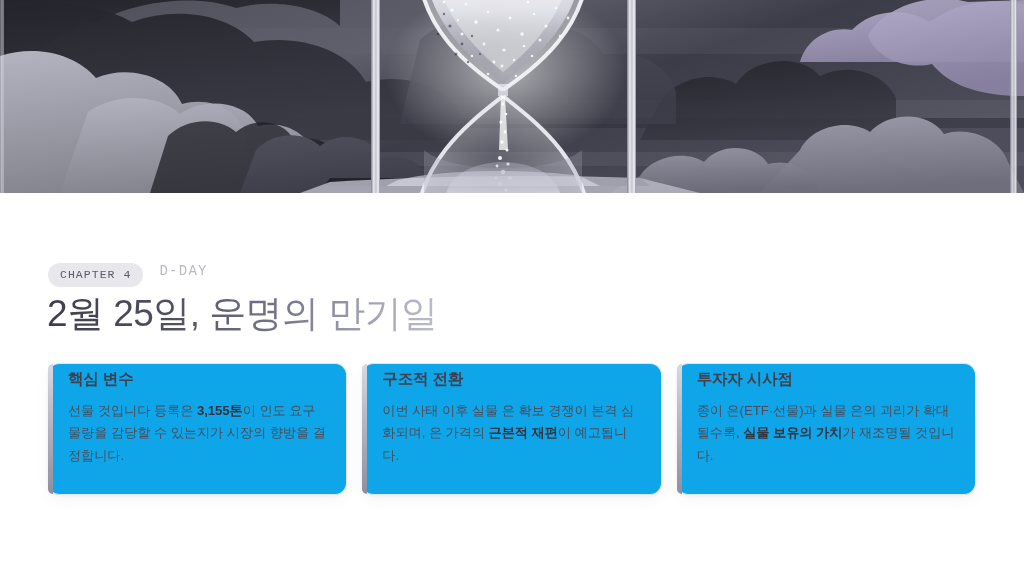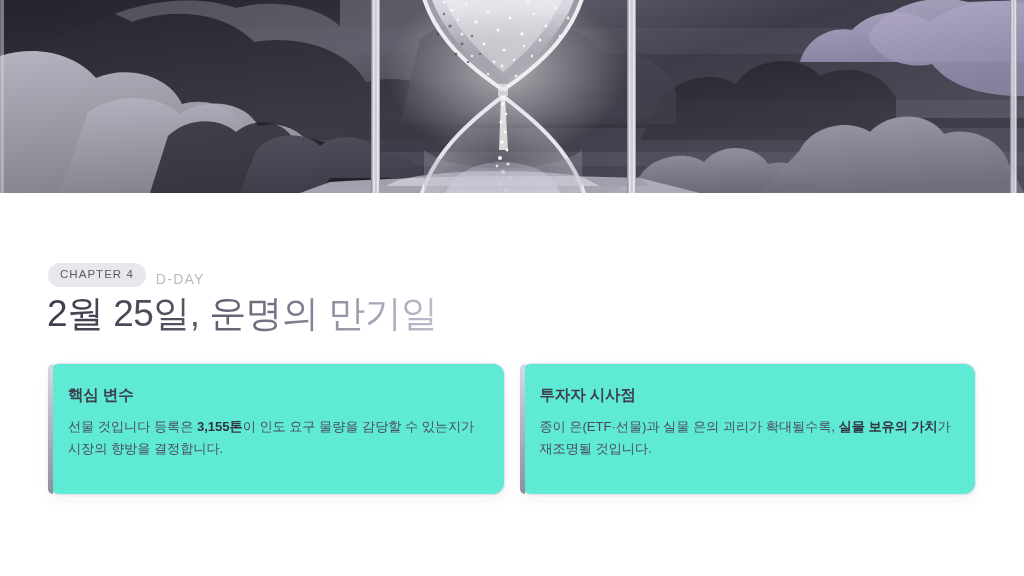--- a/index.html
+++ b/index.html
@@ -27,22 +27,23 @@
     height:383px;
     background:#ffffff;
     padding:0 48px;
   }
 
   .meta-row{
     position:absolute;
     left:48px;
     top:70px;
     display:flex;
-    align-items:flex-end;
-    gap:10px;
+    align-items:flex-start;
+    gap:16px;
+    font-family:Liberation Mono, monospace;
   }
   .chapter-badge{
     display:inline-block;
     background:#e7e7ec;
     color:#5b5b6a;
     font-size:11.5px;
     letter-spacing:0.09em;
     font-weight:400;
     padding:6px 12px 6px 12px;
     border-radius:13px;
@@ -77,25 +78,25 @@
     position:absolute;
     left:48px;
     top:170px;
     width:928px;
     display:flex;
     gap:15px;
   }
   .card{
     position:relative;
     flex:1 1 0;
-    background:#5eead4;
+    background:#0ea5e9;
     border:1px solid #e4e4ec;
     border-left:none;
     border-radius:12px;
-    padding:22px 20px 20px 20px;
+    padding:6px 20px 20px 20px;
     box-shadow:0 1px 3px rgba(70,70,95,0.07), 0 5px 14px rgba(70,70,95,0.05);
     min-height:132px;
   }
   .card::before{
     content:"";
     position:absolute;
     left:0; top:0; bottom:0;
     width:5px;
     border-radius:12px 0 0 12px;
     background:linear-gradient(180deg,#d9d9e2 0%,#b5b5c3 45%,#8e8e9e 100%);
@@ -298,20 +299,24 @@
 
   <h1 class="headline">2월 25일, 운명의 만기일</h1>
 
   <div class="cards">
 
     <div class="card">
       <div class="card-title">핵심 변수</div>
       <div class="card-body"><span>선물 것입니다 등록은 </span><b>3,155톤</b><span>이 인도 요구 물량을 감당할 수 있는지가 시장의 향방을 결정합니다.</span></div>
     </div>
 
+    <div class="card">
+      <div class="card-title">구조적 전환</div>
+      <div class="card-body"><span>이번 사태 이후 실물 은 확보 경쟁이 본격 심화되며, 은 가격의 </span><b>근본적 재편</b><span>이 예고됩니다.</span></div>
+    </div>
 
     <div class="card">
       <div class="card-title">투자자 시사점</div>
       <div class="card-body"><span>종이 은(ETF·선물)과 실물 은의 괴리가 확대될수록, </span><b>실물 보유의 가치</b><span>가 재조명될 것입니다.</span></div>
     </div>
 
   </div>
 </div>
 
 </body></html>

